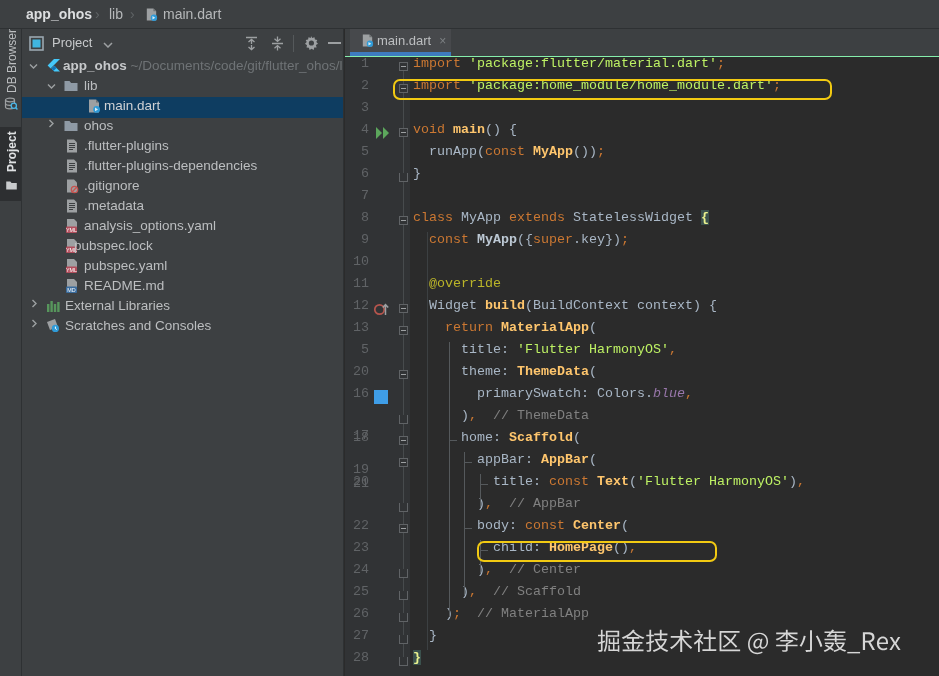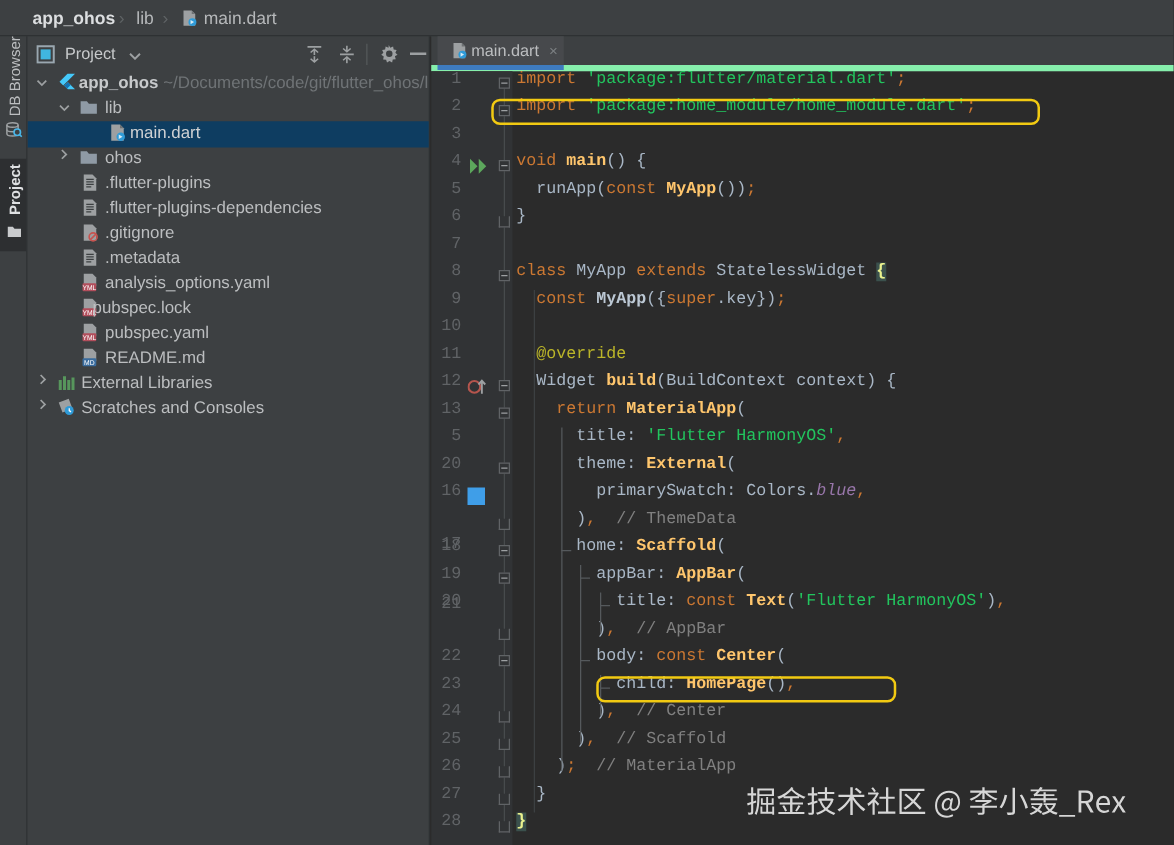--- a/index.html
+++ b/index.html
@@ -10,29 +10,29 @@
 
 #strip{left:0;top:29px;width:22px;height:647px;background:#3d4042;border-right:1px solid #2e3133}
 .vtext{position:absolute;transform:rotate(-90deg);transform-origin:0 0;font-size:12px;color:#bcbec0;white-space:nowrap}
 #ptab{position:absolute;left:0;top:98px;width:21px;height:74px;background:#2d2f31}
 
 #proj{left:22px;top:29px;width:322px;height:647px;background:#3d4042;border-right:1px solid #2e3133;overflow:hidden}
 .row{position:absolute;height:20px;line-height:20px;font-size:13.5px;color:#bcbec0;white-space:nowrap}
 .dim{color:#6f7376}
 .chev{position:absolute;width:9px;height:9px}
 
-#tabbar{left:345px;top:29px;width:594px;height:28px;background:#3d4042;border-bottom:5px solid #86efac}
+#tabbar{left:345px;top:29px;width:594px;height:28px;background:#3d4042;border-bottom:1px solid #86efac}
 #tab{position:absolute;left:5px;top:0;width:101px;height:23px;background:#47494c;color:#bcbec0;font-size:13px;line-height:23px}
 #tabline{position:absolute;left:5px;top:23px;width:101px;height:4px;background:#3e7bbf}
 #gutter{left:345px;top:57px;width:65px;height:619px;background:#313335}
 .ln{position:absolute;left:345px;width:24px;height:22px;line-height:22px;text-align:right;color:#606366;font:13.33px "Liberation Mono",monospace}
 .cl{position:absolute;left:413px;height:22px;line-height:22px;font:13.33px "Liberation Mono",monospace;color:#a9b7c6;white-space:pre}
 .cl b{font-weight:bold}
 .k{color:#cc7832}
-.s{color:#22c55e}
+.s{color:#bef264}
 .c{color:#ffc66d;font-weight:bold}
 .a{color:#bbb529}
 .m{color:#808080}
 .p{color:#cc7832}
 .i{color:#9876aa;font-style:italic}
 .hb{color:#eaf28e;background:#3b514d;font-weight:bold}
 .guide{position:absolute;width:1px;background:#55595c}
 .hguide{position:absolute;height:1px;background:#55595c}
 .iguide{position:absolute;width:1px;background:#3c4042}
 .fold{position:absolute;left:399px;width:9px;height:9px;border:1px solid #606366;background:#313335}
@@ -232,42 +232,42 @@
 <div class="ln" style="top:232px">9</div>
 <div class="ln" style="top:254px">10</div>
 <div class="ln" style="top:276px">11</div>
 <div class="ln" style="top:298px">12</div>
 <div class="ln" style="top:320px">13</div>
 <div class="ln" style="top:342px">5</div>
 <div class="ln" style="top:364px">20</div>
 <div class="ln" style="top:386px">16</div>
 <div class="ln" style="top:428px">17</div>
 <div class="ln" style="top:430px">18</div>
-<div class="ln" style="top:452px">19</div>
+<div class="ln" style="top:462px">19</div>
 <div class="ln" style="top:474px">20</div>
 <div class="ln" style="top:476px">21</div>
 <div class="ln" style="top:518px">22</div>
 <div class="ln" style="top:540px">23</div>
 <div class="ln" style="top:562px">24</div>
 <div class="ln" style="top:584px">25</div>
 <div class="ln" style="top:606px">26</div>
 <div class="ln" style="top:628px">27</div>
 <div class="ln" style="top:650px">28</div>
 <div class="cl" style="top:56px"><span class="k">import</span> <span class="s">'package:flutter/material.dart'</span><span class="p">;</span></div>
 <div class="cl" style="top:78px"><span class="k">import</span> <span class="s">'package:home_module/home_module.dart'</span><span class="p">;</span></div>
 <div class="cl" style="top:122px"><span class="k">void</span> <span class="c">main</span>() {</div>
 <div class="cl" style="top:144px">  runApp(<span class="k">const</span> <span class="c">MyApp</span>())<span class="p">;</span></div>
 <div class="cl" style="top:166px">}</div>
 <div class="cl" style="top:210px"><span class="k">class</span> MyApp <span class="k">extends</span> StatelessWidget <span class="hb">{</span></div>
 <div class="cl" style="top:232px">  <span class="k">const</span> <b style="color:#bcc8d4">MyApp</b>({<span class="k">super</span>.key})<span class="p">;</span></div>
 <div class="cl" style="top:276px">  <span class="a">@override</span></div>
 <div class="cl" style="top:298px">  Widget <span class="c">build</span>(BuildContext context) {</div>
 <div class="cl" style="top:320px">    <span class="k">return</span> <span class="c">MaterialApp</span>(</div>
 <div class="cl" style="top:342px">      title: <span class="s">'Flutter HarmonyOS'</span><span class="p">,</span></div>
-<div class="cl" style="top:364px">      theme: <span class="c">External</span>(</div>
+<div class="cl" style="top:364px">      theme: <span class="c">ThemeData</span>(</div>
 <div class="cl" style="top:386px">        primarySwatch: Colors.<span class="i">blue</span><span class="p">,</span></div>
 <div class="cl" style="top:408px">      )<span class="p">,</span>  <span class="m">// ThemeData</span></div>
 <div class="cl" style="top:430px">      home: <span class="c">Scaffold</span>(</div>
 <div class="cl" style="top:452px">        appBar: <span class="c">AppBar</span>(</div>
 <div class="cl" style="top:474px">          title: <span class="k">const</span> <span class="c">Text</span>(<span class="s">'Flutter HarmonyOS'</span>)<span class="p">,</span></div>
 <div class="cl" style="top:496px">        )<span class="p">,</span>  <span class="m">// AppBar</span></div>
 <div class="cl" style="top:518px">        body: <span class="k">const</span> <span class="c">Center</span>(</div>
 <div class="cl" style="top:540px">          child: <span class="c">HomePage</span>()<span class="p">,</span></div>
 <div class="cl" style="top:562px">        )<span class="p">,</span>  <span class="m">// Center</span></div>
 <div class="cl" style="top:584px">      )<span class="p">,</span>  <span class="m">// Scaffold</span></div>

